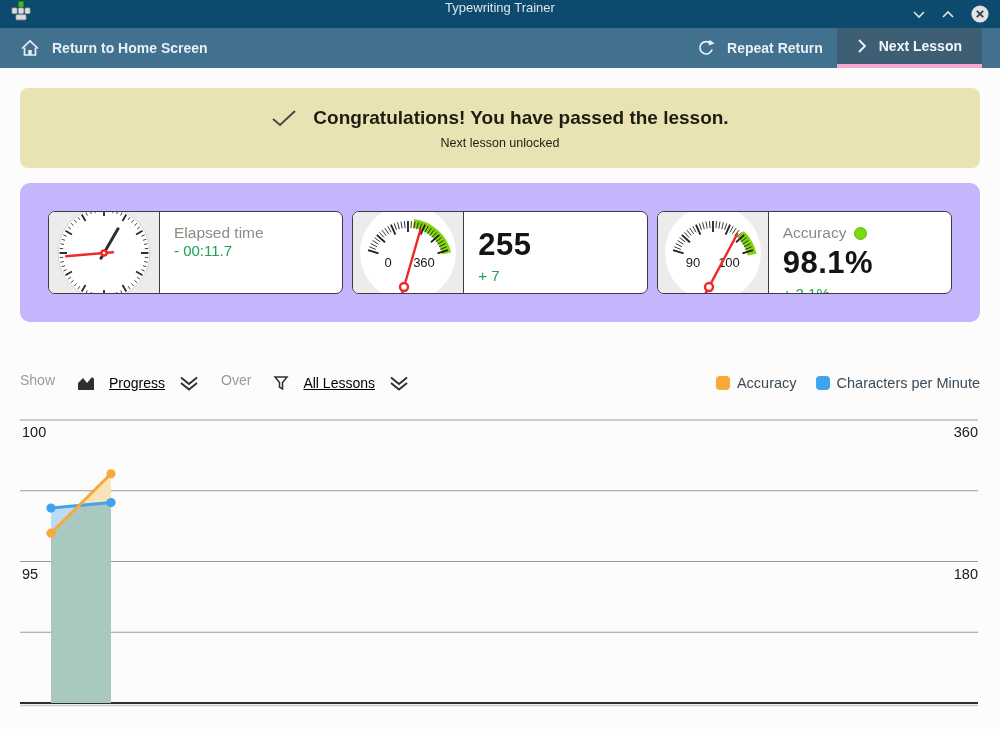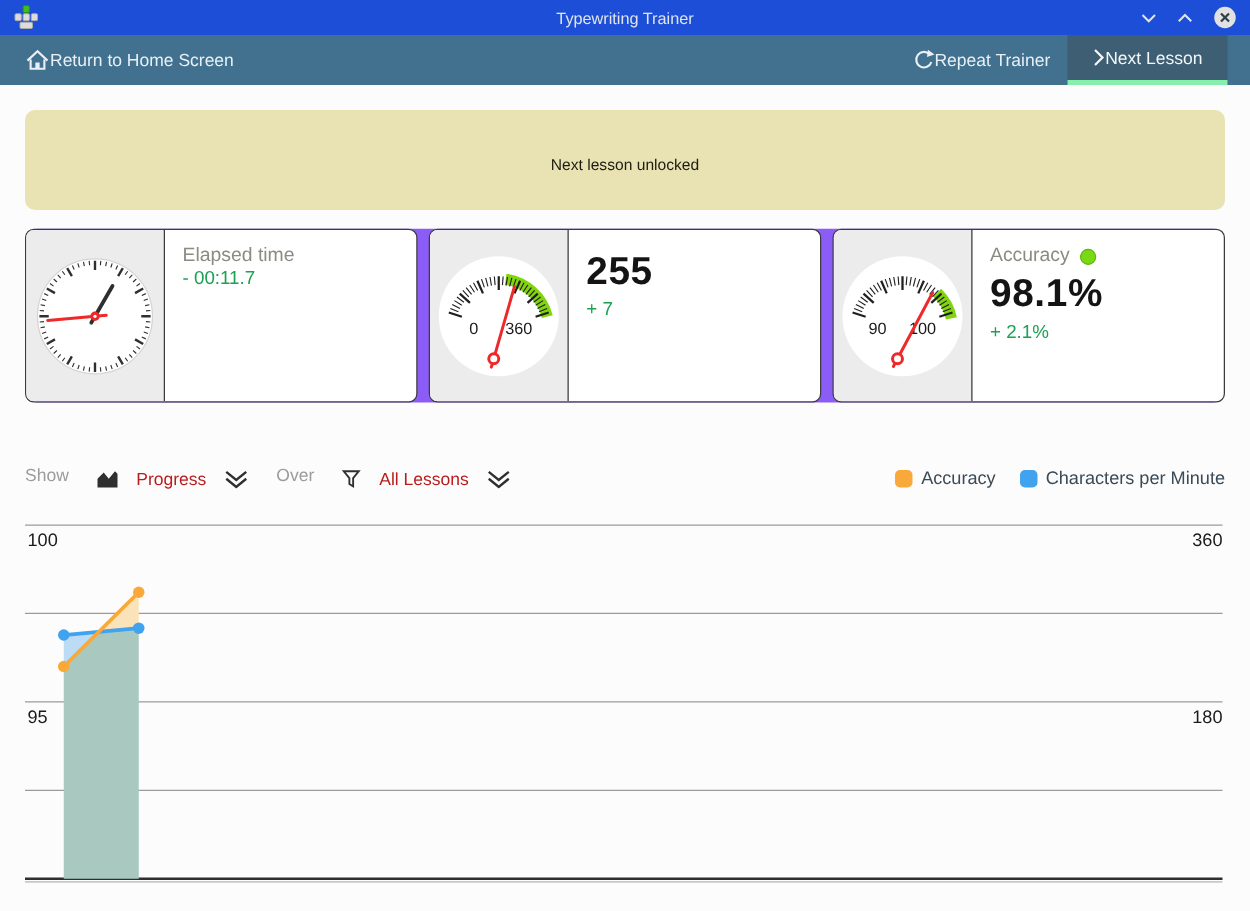--- a/index.html
+++ b/index.html
@@ -4,75 +4,75 @@
 <style>
   * { box-sizing: border-box; }
   html,body { margin:0; padding:0; }
   body {
     width:1000px; height:729px; overflow:hidden; position:relative;
     font-family:"Liberation Sans", sans-serif;
     background:#fcfcfc;
   }
   
   .titlebar {
-    height:28px; background:#1d4ed8; display:flex; align-items:center;
+    height:28px; background:#0c4a6e; display:flex; 
     padding:0 10px; position:relative; color:#dfe5e9;
   }
   .titlebar-title {
     position:absolute; left:0; right:0; text-align:center;
     font-size:13px; color:#dfe5e9; pointer-events:none;
   }
   .win-controls { margin-left:auto; display:flex; align-items:center; gap:15px; z-index:2; }
   .win-btn { display:flex; align-items:center; justify-content:center; cursor:default; }
   
   .navbar {
     height:40px; background:#41718f; display:flex; align-items:stretch;
     color:#e8f0f5; font-size:14px;
   }
-  .nav-btn { display:flex; align-items:center; gap:0; padding:0 14px; }
+  .nav-btn { display:flex; align-items:center; gap:12px; padding:0 14px;font-weight:bold; }
   .nav-home { padding-left:20px; }
   .nav-spacer { flex:1; }
   .nav-next {
-    background:#3d5e73; border-bottom:4px solid #86efac;
+    background:#3d5e73; border-bottom:4px solid #f9a8d4;
     margin-right:18px; padding:0 20px; color:#f2f7fa;
   }
   
   .banner {
     margin:20px 20px 0; height:80px; background:#e9e2b2; border-radius:8px;
     display:flex; flex-direction:column; align-items:center; justify-content:center;
     color:#1d1d12;
   }
   .banner-title-row { display:flex; align-items:center; gap:16px; }
   .banner-title { font-size:19px; font-weight:bold; }
   .banner-sub { font-size:12.5px; margin-top:7px; }
   
   .stats {
-    margin:15px 20px 0; height:139px; background:#8b5cf6; border-radius:10px;
-    display:flex; gap:9px; padding:0;
+    margin:15px 20px 0; height:139px; background:#c4b5fd; border-radius:10px;
+    display:flex; gap:9px; padding:28px;
   }
   .stat-card {
     flex:1; background:#fff; border:1px solid #3c3c3c; border-radius:7px;
     display:flex; overflow:hidden;
   }
   .stat-icon-cell {
     width:111px; background:#ececec; border-right:1px solid #3c3c3c;
     display:flex; align-items:center; justify-content:center; flex:none;
   }
   .stat-body { flex:1; padding:12px 14px 10px; display:flex; flex-direction:column; }
   .stat-label-row { display:flex; align-items:center; gap:8px; min-height:18px; }
   .stat-label { font-size:15.5px; color:#8b8b83; white-space:nowrap; overflow:hidden; }
   .badge-dot { width:13px; height:13px; border-radius:50%; background:#79d914; border:1px solid #5fb60d; flex:none; }
   .stat-value { font-size:31px; font-weight:bold; color:#141414; margin:3px 0 4px; letter-spacing:0.5px; }
   .stat-change { font-size:15px; color:#1da154; }
   
   .controls {
     margin:50px 20px 0; display:flex; font-size:14px; height:22px;
   }
   .ctl-gray { color:#9b9b9b; }
-  .ctl-dark { color:#b91c1c; }
+  .ctl-dark { color:#000000;text-decoration:underline; }
   .ctl-icon { display:flex; align-items:center; }
   .dropdown { display:flex; align-items:center; gap:14px; cursor:default; } .gap-m { width:22px; }
   .legend { margin-left:auto; display:flex; align-items:center; gap:7px; font-size:14.5px; color:#3a4a57; }
   .legend-swatch { width:14px; height:14px; border-radius:4px; flex:none; }
   .legend-gap { width:5px; }
   
   .chart-wrap { position:relative; margin-top:14px; }
   svg text { font-family:"Liberation Sans", sans-serif; }
 </style>
 </head>
@@ -118,31 +118,37 @@
       <rect x="8.3" y="11" width="3.4" height="5" fill="#e8f0f5"></rect>
     </svg>
     <span>Return to Home Screen</span>
   </div>
   <div class="nav-spacer"></div>
   <div class="nav-btn">
     <svg width="18" height="18" viewBox="0 0 18 18">
       <path d="M 13.6,4.4 A 6.2 6.2 0 1 0 15.1,10.6" fill="none" stroke="#e8f0f5" stroke-width="1.7"></path>
       <polygon points="12.3,0.8 17.6,4.6 11.6,6.6" fill="#e8f0f5"></polygon>
     </svg>
-    <span>Repeat Trainer</span>
+    <span>Repeat Return</span>
   </div>
   <div class="nav-btn nav-next">
     <svg width="10" height="16" viewBox="0 0 10 16">
       <polyline points="2,2 8,8 2,14" fill="none" stroke="#f2f7fa" stroke-width="1.8"></polyline>
     </svg>
     <span>Next Lesson</span>
   </div>
 </div>
 
 <div class="banner">
+  <div class="banner-title-row">
+    <svg width="26" height="18" viewBox="0 0 26 18">
+      <polyline points="2,10 9,16 24,2" fill="none" stroke="#4b4b40" stroke-width="2"></polyline>
+    </svg>
+    <span class="banner-title">Congratulations! You have passed the lesson.</span>
+  </div>
   <div class="banner-sub">Next lesson unlocked</div>
 </div>
 
 <div class="stats">
 
   <div class="stat-card">
     <div class="stat-icon-cell">
       <svg id="clock-svg" width="100" height="104" viewBox="0 0 100 104">
           <circle cx="50" cy="52" r="46" fill="#fff" stroke="#d4d4d4" stroke-width="1"></circle>
           <line x1="50" y1="15" x2="50" y2="7.5" stroke="#2f2f2f" stroke-width="1.9"></line>

